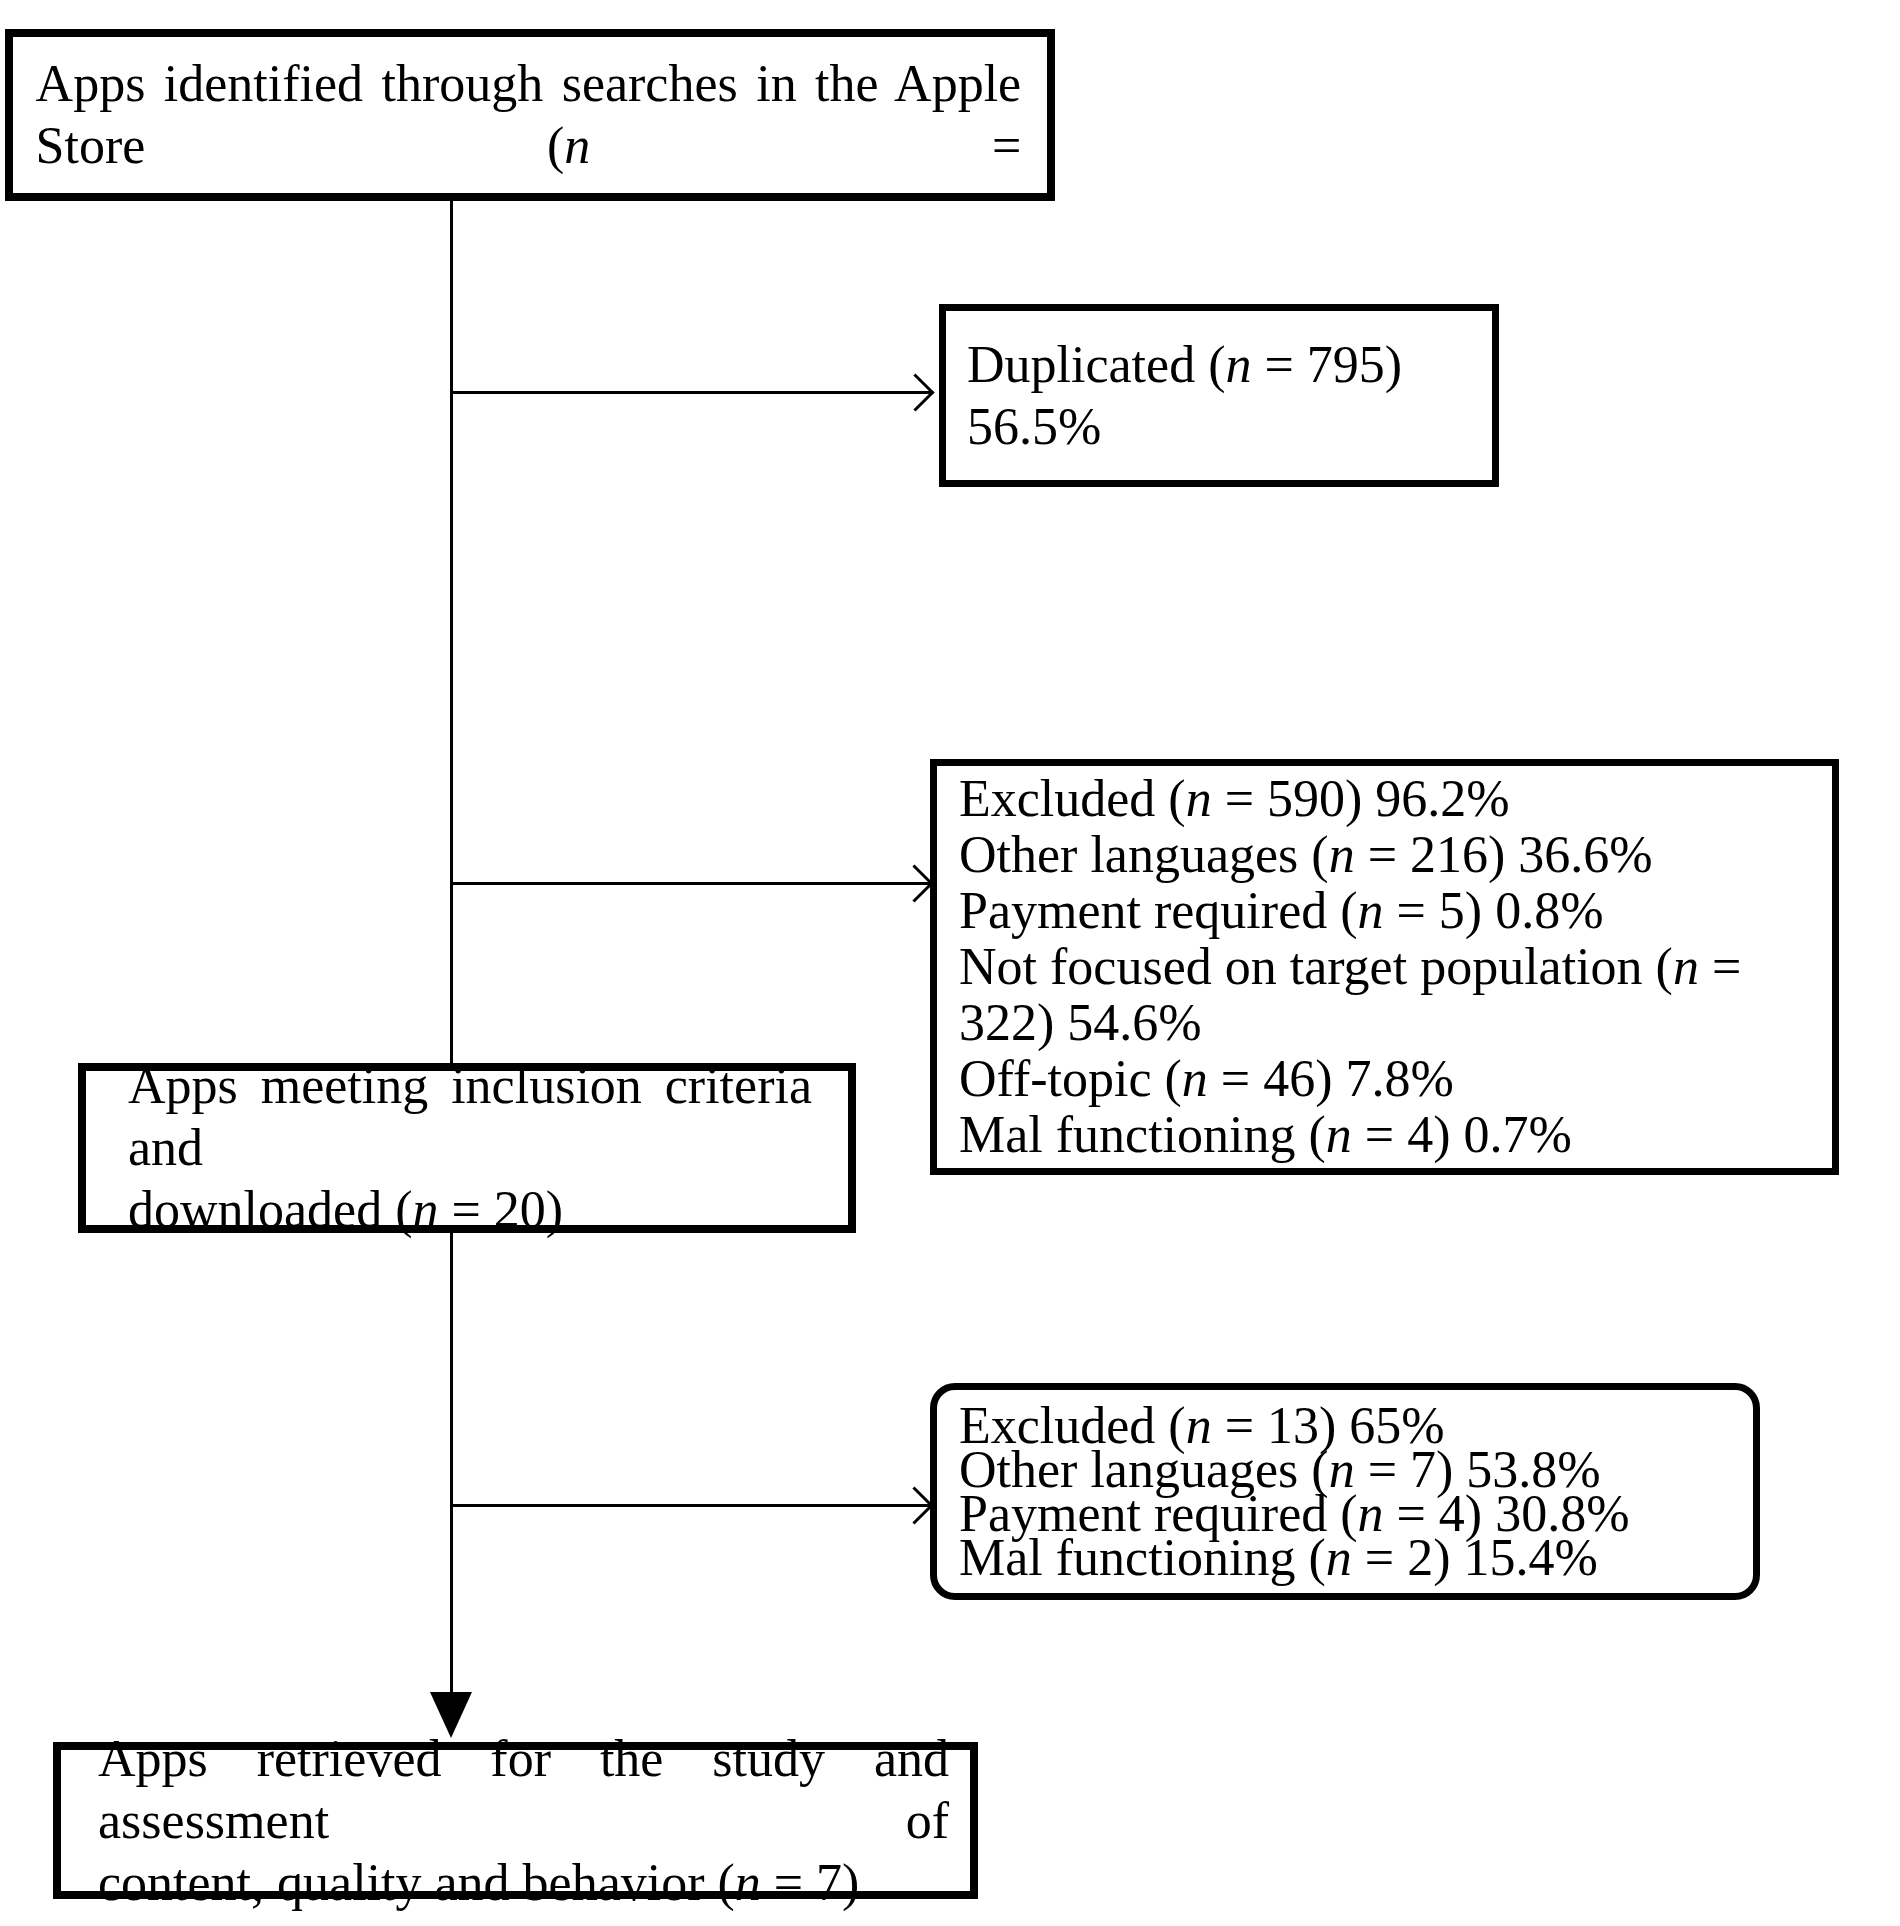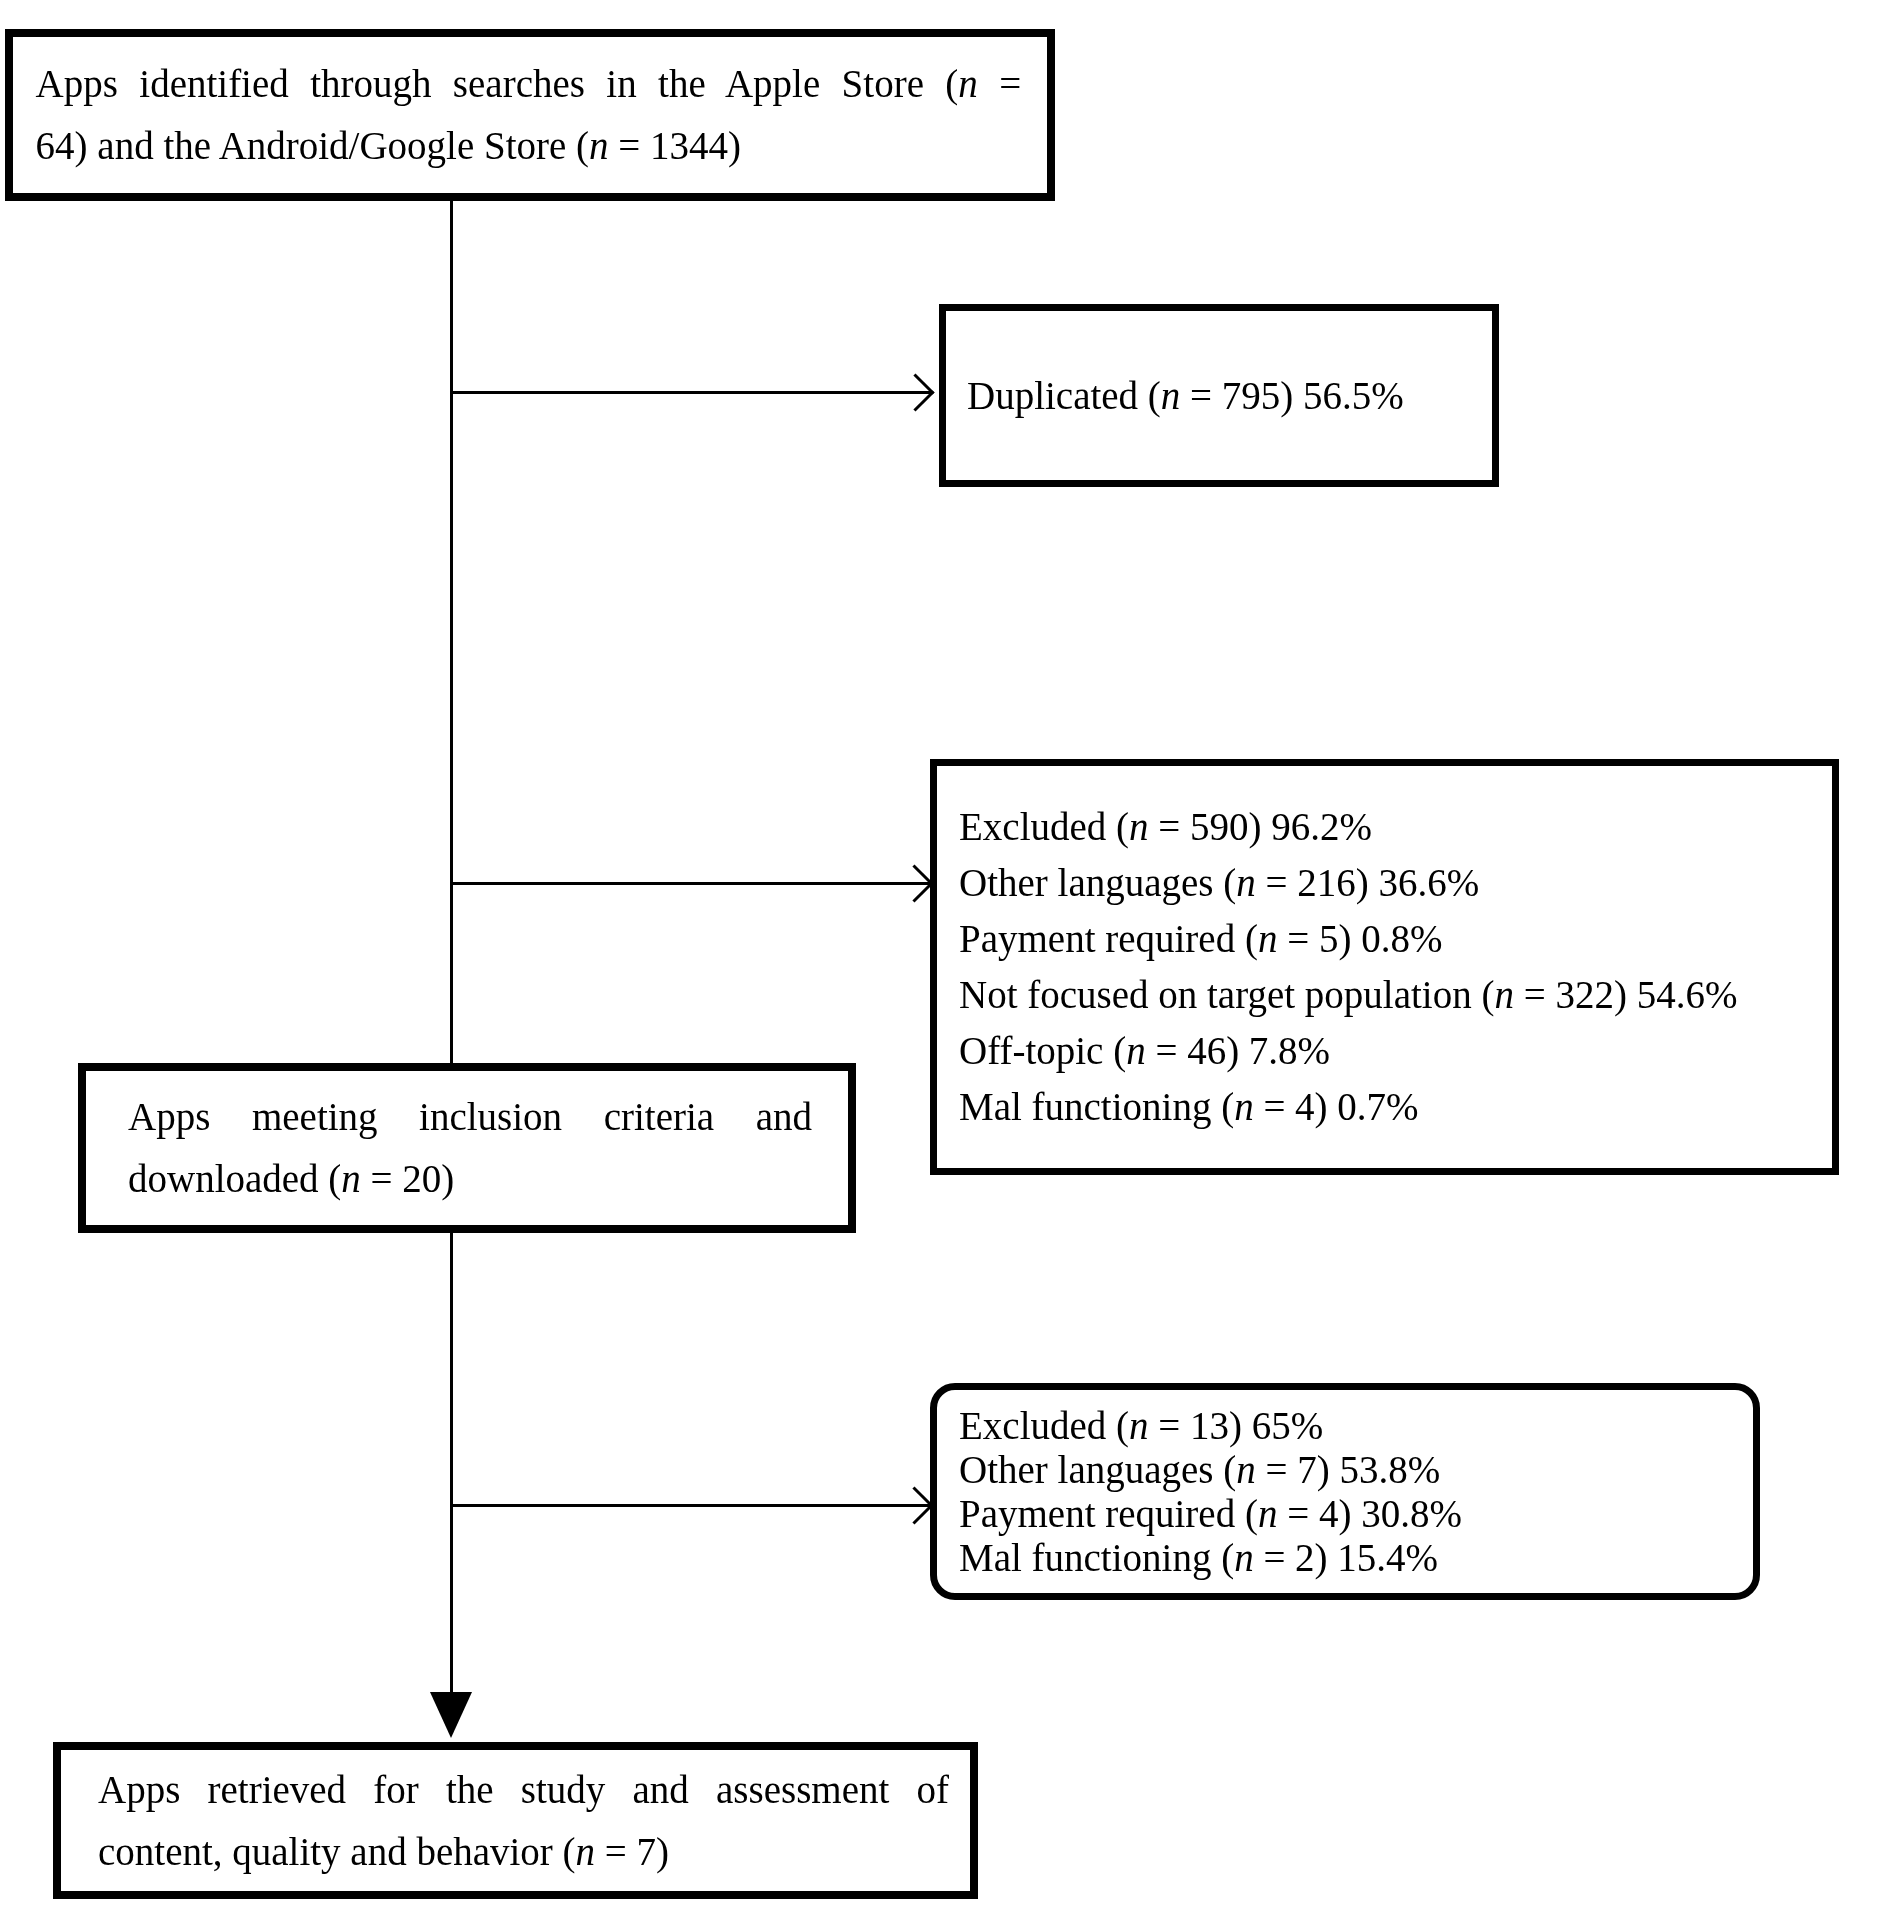--- a/index.html
+++ b/index.html
@@ -49,21 +49,21 @@
 
   
   .box {
     position: absolute;
     background: #ffffff;
     border: 8.3px solid #000000;
     box-sizing: border-box;
     display: flex;
     flex-direction: column;
     justify-content: center;
-    font-size: 39px;
+    font-size: 52px;
     z-index: 2;
   }
   .t { line-height: 62px; }
   .just {
     text-align: justify;
     text-align-last: justify;
     text-justify: inter-word;
   }
 
   #b-identified { left: 4.6px;   top: 29px;   width: 1050px; height: 172px; padding: 0 25.4px 0 23px; }
@@ -89,21 +89,20 @@
   <div class="hline" style="left: 452px; top: 882px; width: 479px;"></div>
   <div class="chev" style="left: 901px; top: 870px;"></div>
 
   <div class="hline" style="left: 452px; top: 1504px; width: 479px;"></div>
   <div class="chev" style="left: 901px; top: 1492px;"></div>
 
   <div class="tri" style="left: 430px; top: 1692px;"></div>
 
   <div class="box" id="b-identified">
     <div class="t just">Apps identified through searches in the Apple Store (<i>n</i> =</div>
-    <div class="t">64) and the Android/Google Store (<i>n</i> = 1344)</div>
   </div>
 
   <div class="box" id="b-duplicated">
     <div class="t">Duplicated (<i>n</i> = 795) 56.5%</div>
   </div>
 
 
   <div class="box" id="b-excluded1">
     <div class="t">Excluded (<i>n</i> = 590) 96.2%</div>
     <div class="t">Other languages (<i>n</i> = 216) 36.6%</div>

